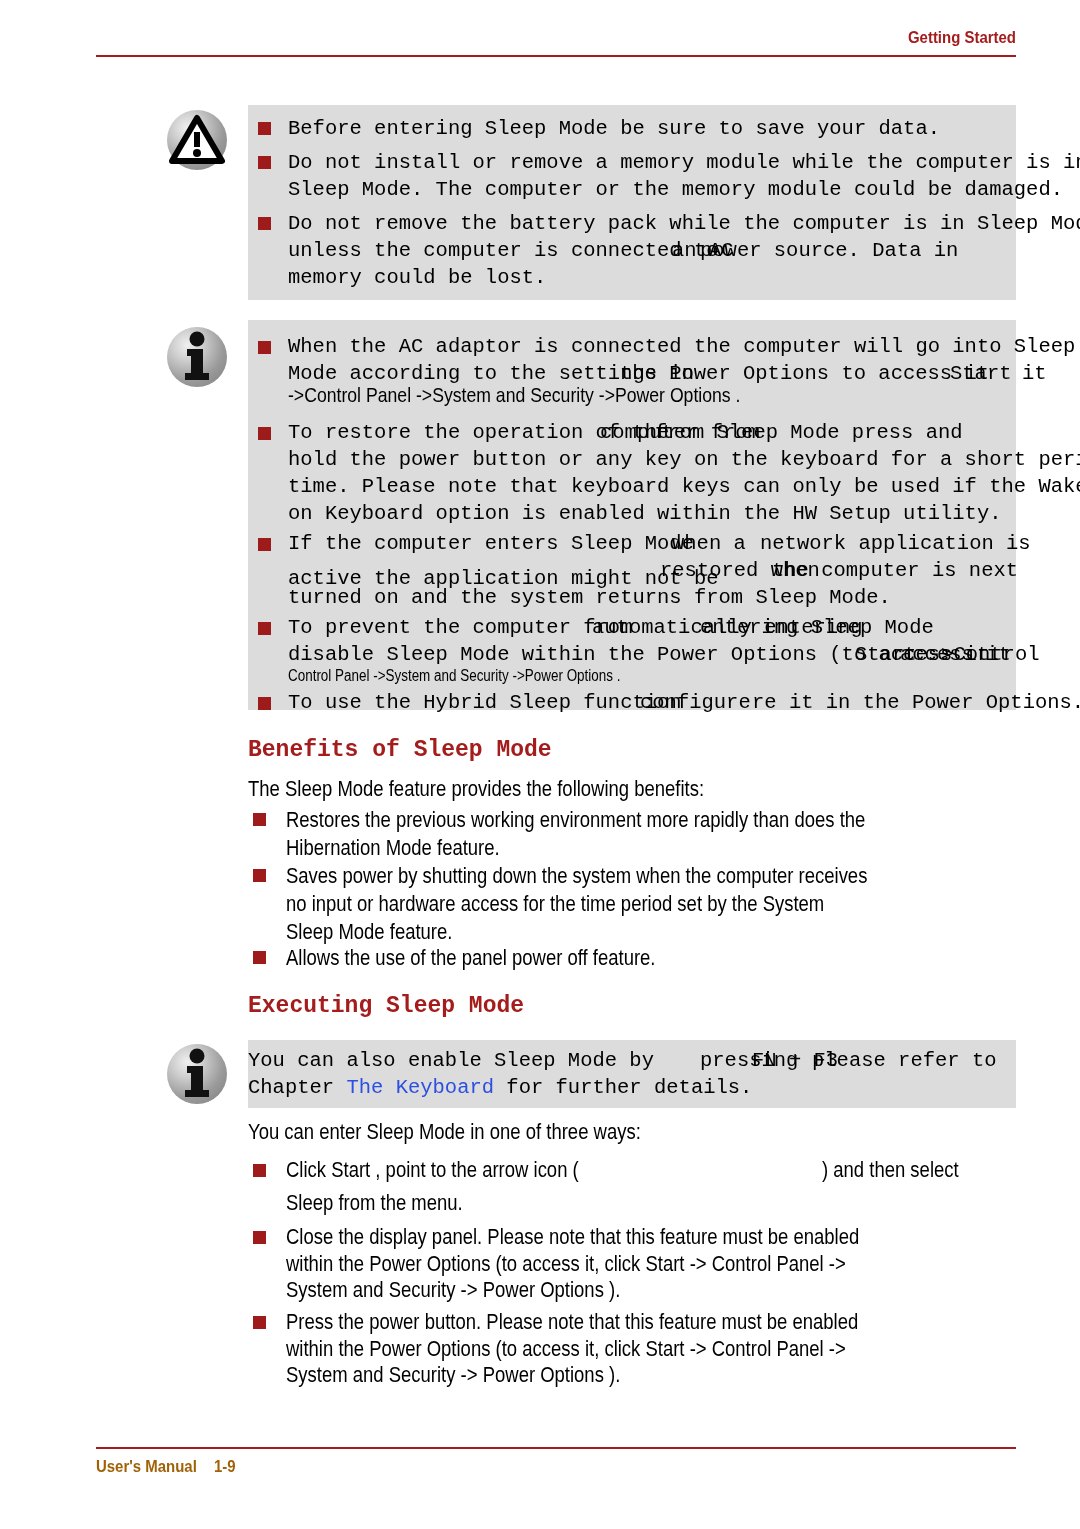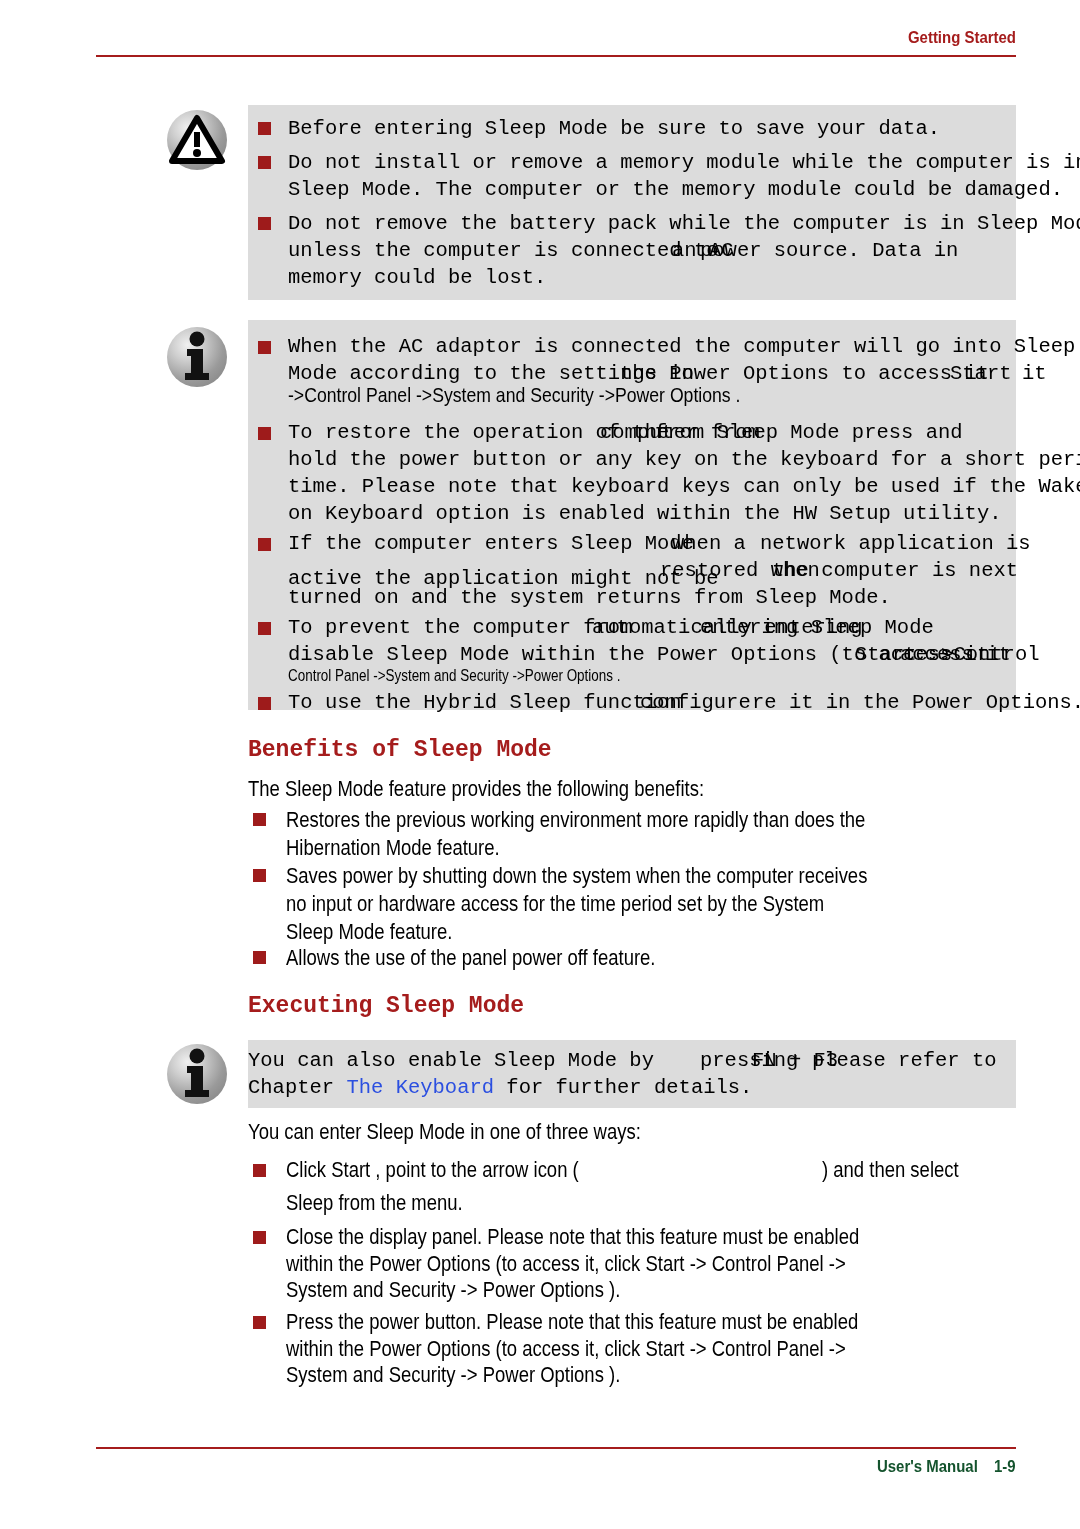--- a/index.html
+++ b/index.html
@@ -48,23 +48,23 @@
   
   .footer {
     position: absolute;
     left: 96px;
     top: 1447px;
     width: 920px;
   }
   .footer .rule { margin: 0 0 8px 0; }
   .footer-row {
     display: flex;
-    justify-content: flex-end;
+    justify-content: flex-start;
     align-items: baseline;
-    color: #14532d;
+    color: #a16207;
     font-size: 17px;
     font-weight: bold;
   }
   .footer-left { transform: scaleX(0.88); transform-origin: left center; white-space: nowrap; }
   .footer-right { transform: scaleX(0.88); transform-origin: right center; white-space: nowrap; }
 
   
   .notebox {
     position: absolute;
     background: #DCDCDC;

